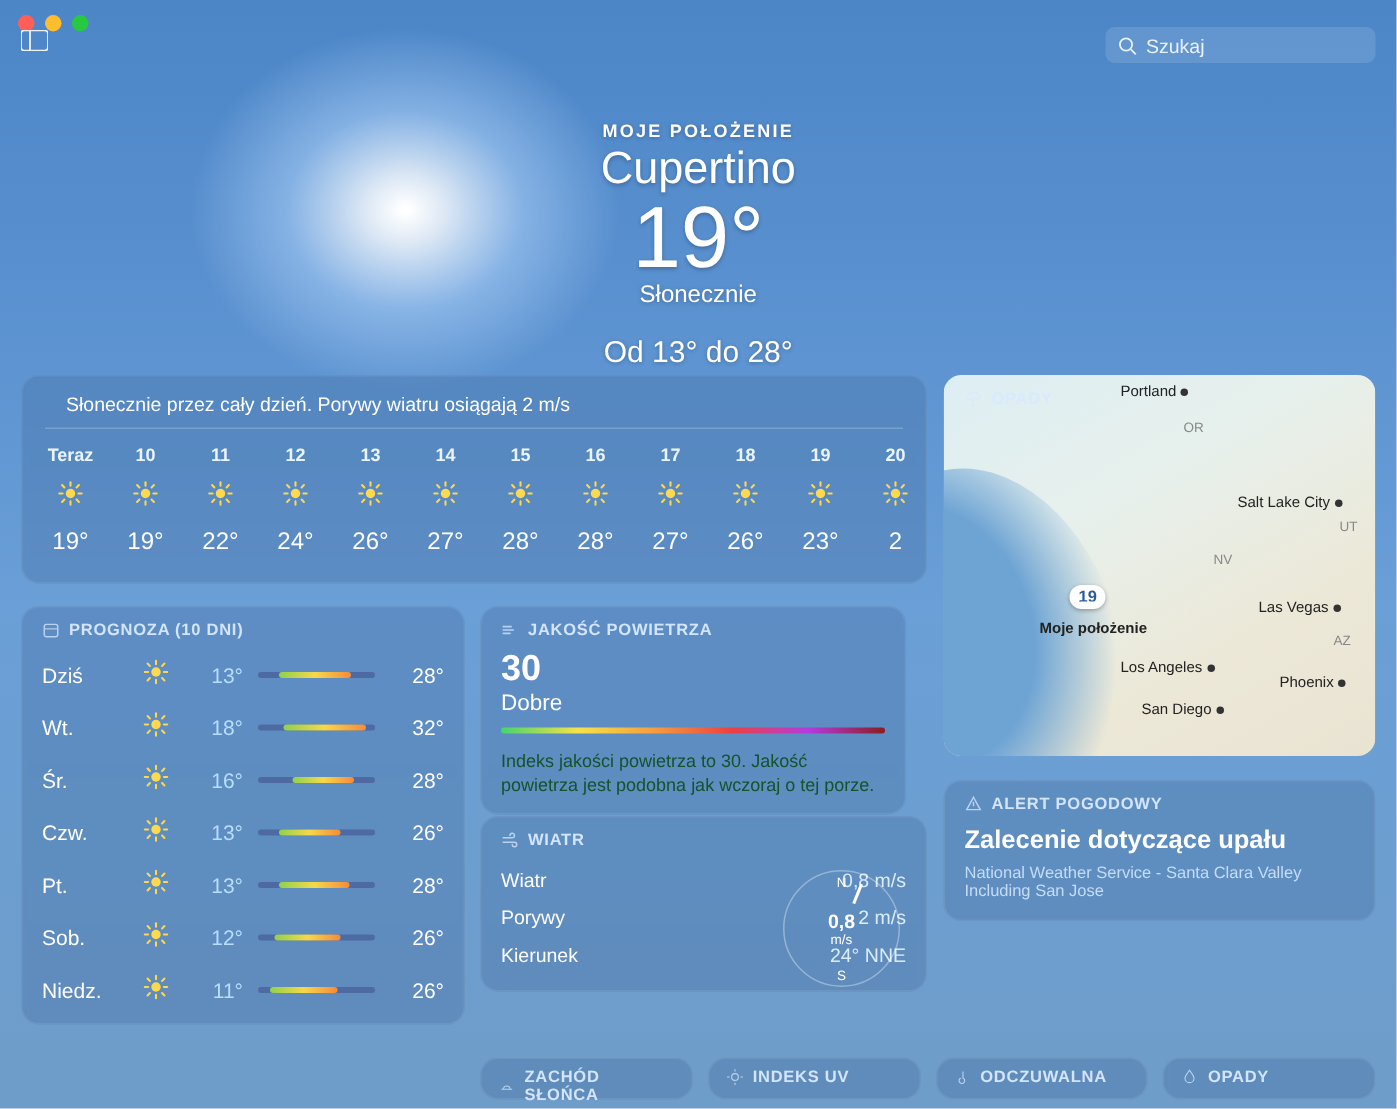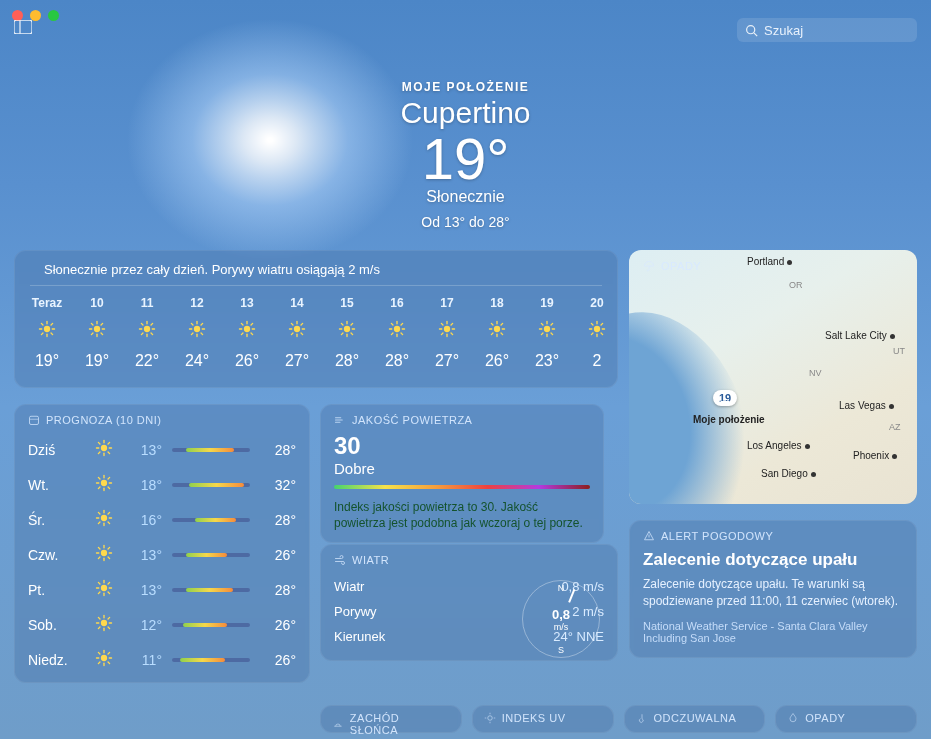--- a/index.html
+++ b/index.html
@@ -17,26 +17,26 @@
 .sidebar-btn svg{width:100%;height:100%}
 .search{ position:absolute; top:18px; right:14px; width:180px; height:24px;
   background:rgba(255,255,255,.12); border-radius:6px; display:flex; align-items:center;
   padding:0 8px; gap:6px; color:#e8f1fc; font-size:13px;}
 .search svg{width:13px;height:13px;opacity:.85}
 .hero{position:absolute; top:80px; left:0; right:0; text-align:center; text-shadow:0 1px 3px rgba(0,0,0,.25)}
 .hero .loc-label{font-size:12px; letter-spacing:1.5px; font-weight:600}
 .hero .city{font-size:30px; font-weight:400; margin-top:2px}
 .hero .temp{font-size:58px; font-weight:200; line-height:1}
 .hero .cond{font-size:16px; font-weight:500}
-.hero .range{font-size:14px; margin-top:8px}
+.hero .range{font-size:20px; margin-top:18px}
 
 .card{background:rgba(70,110,160,.35); border-radius:12px; backdrop-filter:blur(2px);
   box-shadow:inset 0 0 0 1px rgba(255,255,255,.08)}
 .card-h{display:flex; align-items:center; gap:6px; font-size:11px; letter-spacing:.5px;
-  font-weight:400; color:#d8e9ff; opacity:.95; text-transform:uppercase; padding:10px 14px 6px}
+  font-weight:700; color:#d8e9ff; opacity:.95; text-transform:uppercase; padding:10px 14px 6px}
 .card-h svg{width:12px;height:12px;opacity:.8}
 
 .hourly{position:absolute; top:250px; left:14px; width:604px; padding-bottom:8px}
 .hourly .summary{font-size:13px; padding:12px 14px 8px; border-bottom:1px solid rgba(255,255,255,.2); margin:0 16px 6px}
 .hours{display:flex; padding:4px 8px 10px; overflow:hidden}
 .hour{flex:0 0 50px; text-align:center}
 .hour .t{font-size:12px; font-weight:600; color:#e9f4ff}
 .hour .ic{margin:10px 0}
 .hour .d{font-size:16px; font-weight:500}
 
@@ -568,21 +568,20 @@
 
 <div class="card alert">
   <div class="card-h">
     <svg viewBox="0 0 16 16">
         <path d="M8 2l6 11H2z" fill="none" stroke="#d8e9ff" stroke-width="1.3"></path>
         <line x1="8" y1="6" x2="8" y2="10" stroke="#d8e9ff" stroke-width="1.3"></line>
       </svg>
     <span>ALERT POGODOWY</span>
   </div>
   <div class="ttl">Zalecenie dotyczące upału</div>
-  <div class="body">Zalecenie dotyczące upału. Te warunki są spodziewane przed 11:00, 11 czerwiec (wtorek).</div>
   <div class="src">National Weather Service - Santa Clara Valley Including San Jose</div>
 </div>
 
 <div class="tiny-row">
   <div class="card tiny">
     <div class="card-h">
         <svg viewBox="0 0 16 16">
           <path d="M3 11h10M5 11a3 3 0 0 1 6 0" stroke="#d8e9ff" fill="none"></path>
         </svg>
         <span>ZACHÓD SŁOŃCA</span>

